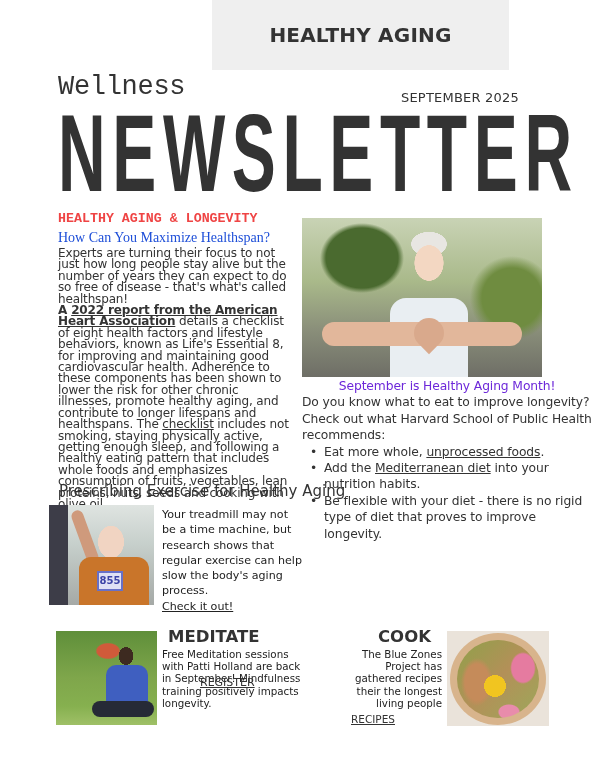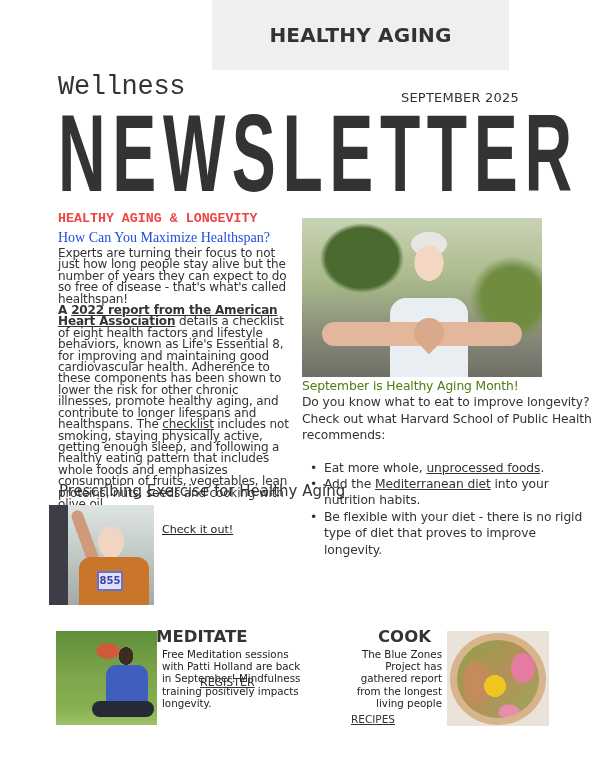--- a/index.html
+++ b/index.html
@@ -68,28 +68,28 @@
     background:
       radial-gradient(circle 12px at 38px 46px, #f1c520 0 90%, transparent 92%),
       radial-gradient(ellipse 16px 20px at 66px 28px, #e57ba0 0 70%, transparent 80%),
       radial-gradient(ellipse 14px 10px at 52px 72px, #e88cab 0 70%, transparent 80%),
       radial-gradient(ellipse 20px 30px at 20px 42px, #c58b5a 0 60%, transparent 80%),
       linear-gradient(135deg, #8fa14a 0%, #b39058 50%, #9ca85a 100%);
   }
 
   
   .body-right { left: 302px; top: 378px; width: 290px; font-family: "DejaVu Sans", sans-serif; font-size: 12.3px; line-height: 16.4px; color: #333; letter-spacing: -0.1px; }
-  .body-right .first { color: #4d7c0f; }
-  .body-right ul { list-style: none; margin-top: 16px; }
+  .body-right .first { color: #6d28d9; text-align: center; }
+  .body-right ul { list-style: none; margin-top: 0; }
   .body-right li { position: relative; padding-left: 22px; }
   .body-right li::before { content: "•"; position: absolute; left: 8px; top: 0; }
 
   
   .card-title { font-family: "DejaVu Sans", sans-serif; font-weight: bold; font-size: 16.5px; color: #333; }
-  .meditate-title { left: 156px; top: 627px; }
+  .meditate-title { left: 168px; top: 627px; }
   .meditate-text { left: 162px; top: 648px; width: 150px; font-family: "DejaVu Sans", sans-serif; font-size: 10.3px; line-height: 12.2px; color: #222; }
   .register-link { left: 200px; top: 676px; font-family: "DejaVu Sans", sans-serif; font-size: 11px; color: #333; text-decoration: underline; }
 
   .cook-title { left: 378px; top: 627px; }
   .cook-text { left: 340px; top: 648px; width: 102px; text-align: right; font-family: "DejaVu Sans", sans-serif; font-size: 10.3px; line-height: 12.2px; color: #222; }
   .recipes-link { left: 351px; top: 713px; font-family: "DejaVu Sans", sans-serif; font-size: 10.5px; color: #333; text-decoration: underline; }
 </style>
 </head>
 <body>
 
@@ -110,21 +110,21 @@
   <b>A </b><a href="#"><b>2022 report from the American Heart Association</b></a><span> details a checklist of eight health factors and lifestyle behaviors, known as Life's Essential 8, for improving and maintaining good cardiovascular health. Adherence to these components has been shown to lower the risk for other chronic illnesses, promote healthy aging, and contribute to longer lifespans and healthspans. The </span><a href="#">checklist</a><span> includes not smoking, staying physically active, getting enough sleep, and following a healthy eating pattern that includes whole foods and emphasizes consumption of fruits, vegetables, lean proteins, nuts, seeds and cooking with olive oil.</span>
 </div>
 
 <div class="abs exercise-heading">Prescribing Exercise for Healthy Aging</div>
 <div class="abs photo photo-runner">
   <div class="runner-arm"></div>
   <div class="runner-shirt"></div>
   <div class="runner-bib">855</div>
 </div>
 <div class="abs exercise-text">
-  <br>
+  <span>Your treadmill may not be a time machine, but research shows that regular exercise can help slow the body's aging process.</span><br>
   <a href="#" style="color:#222;">Check it out!</a>
 </div>
 
 <div class="abs photo photo-hero">
   <div class="hero-body"></div>
   <div class="hero-arms"></div>
   <div class="hero-heart"></div>
 </div>
 
 <div class="abs body-right">
@@ -139,18 +139,18 @@
 
 <div class="abs photo photo-meditate">
   <div class="med-shirt"></div>
   <div class="med-legs"></div>
 </div>
 <div class="abs card-title meditate-title">MEDITATE</div>
 <div class="abs meditate-text">Free Meditation sessions with Patti Holland are back in September! Mindfulness training positively impacts longevity.</div>
 <a href="#" class="abs register-link">REGISTER</a>
 
 <div class="abs card-title cook-title">COOK</div>
-<div class="abs cook-text">The Blue Zones Project has gathered report from the longest living people</div>
+<div class="abs cook-text">The Blue Zones Project has gathered recipes their the longest living people</div>
 <a href="#" class="abs recipes-link">RECIPES</a>
 <div class="abs photo photo-cook">
   <div class="bowl"></div>
   <div class="bowl-fill"></div>
 </div>
 
 </body></html>

